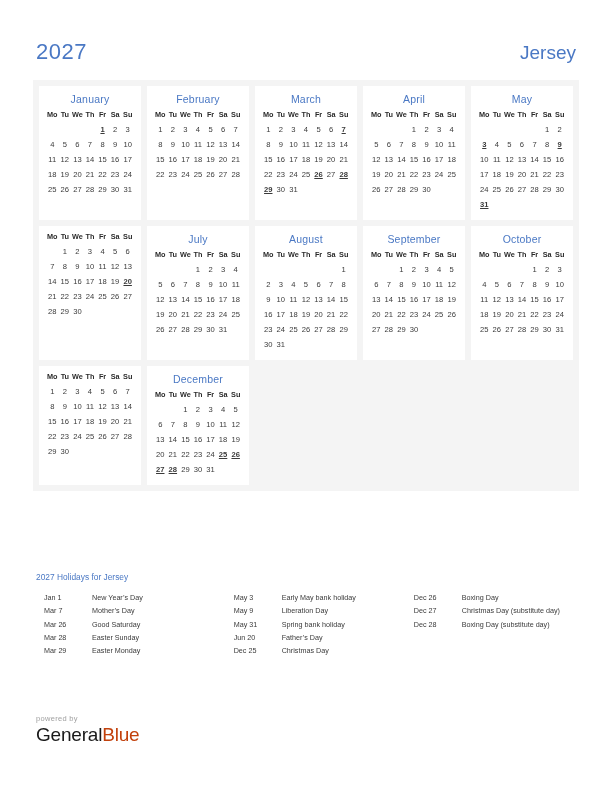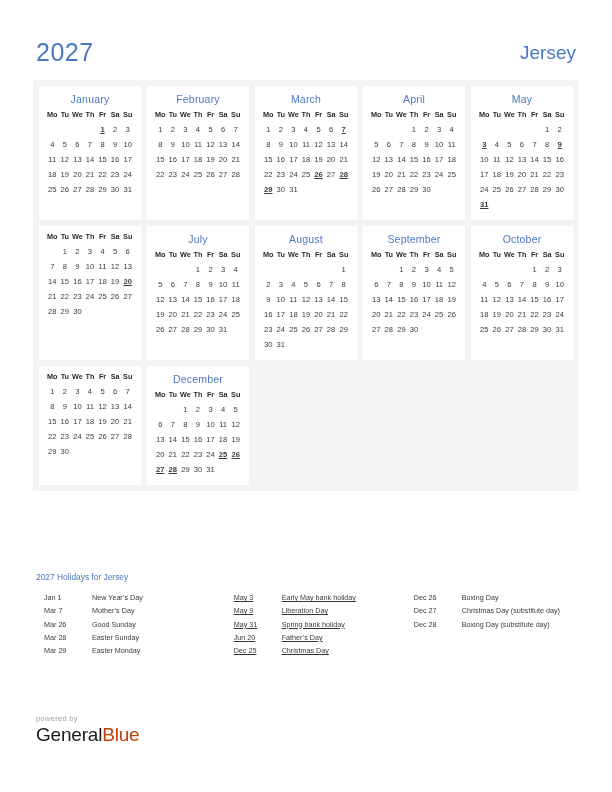--- a/index.html
+++ b/index.html
@@ -21,21 +21,21 @@
     position: absolute;
     left: 36px;
     top: 32px;
     width: 540px;
     height: 40px;
     display: flex;
     align-items: center;
     justify-content: space-between;
   }
   .year-title {
-    font-size: 25px;
+    font-size: 22px;
     color: #4a78c4;
     font-weight: 400;
     letter-spacing: 0.5px;
     line-height: 1;
   }
   .country-title {
     font-size: 19px;
     color: #4a78c4;
     font-weight: 400;
     line-height: 1;
@@ -113,21 +113,21 @@
   }
   .holiday-cols {
     display: flex;
     align-items: flex-start;
     gap: 8px;
   }
   .holiday-col {
     display: block;
   }
   .hcol-1 { width: 190px; padding-left: 8px; }
-  .hcol-2 { width: 180px; text-decoration: underline; }
+  .hcol-2 { width: 180px; }
   .hcol-3 { width: 175px; }
   .holiday-row {
     display: flex;
     font-size: 7.2px;
     color: #3a3a3a;
     margin-bottom: 5.4px;
     line-height: 1.1;
   }
   .h-date { width: 48px; flex: 0 0 48px; }
   .h-name { flex: 1; }
@@ -935,21 +935,21 @@
         <div class="holiday-row">
           <span class="h-date">Jan 1</span>
           <span class="h-name">New Year’s Day</span>
         </div>
         <div class="holiday-row">
           <span class="h-date">Mar 7</span>
           <span class="h-name">Mother’s Day</span>
         </div>
         <div class="holiday-row">
           <span class="h-date">Mar 26</span>
-          <span class="h-name">Good Sunday</span>
+          <span class="h-name">Good Saturday</span>
         </div>
         <div class="holiday-row">
           <span class="h-date">Mar 28</span>
           <span class="h-name">Easter Sunday</span>
         </div>
         <div class="holiday-row">
           <span class="h-date">Mar 29</span>
           <span class="h-name">Easter Monday</span>
         </div>
       </div>

